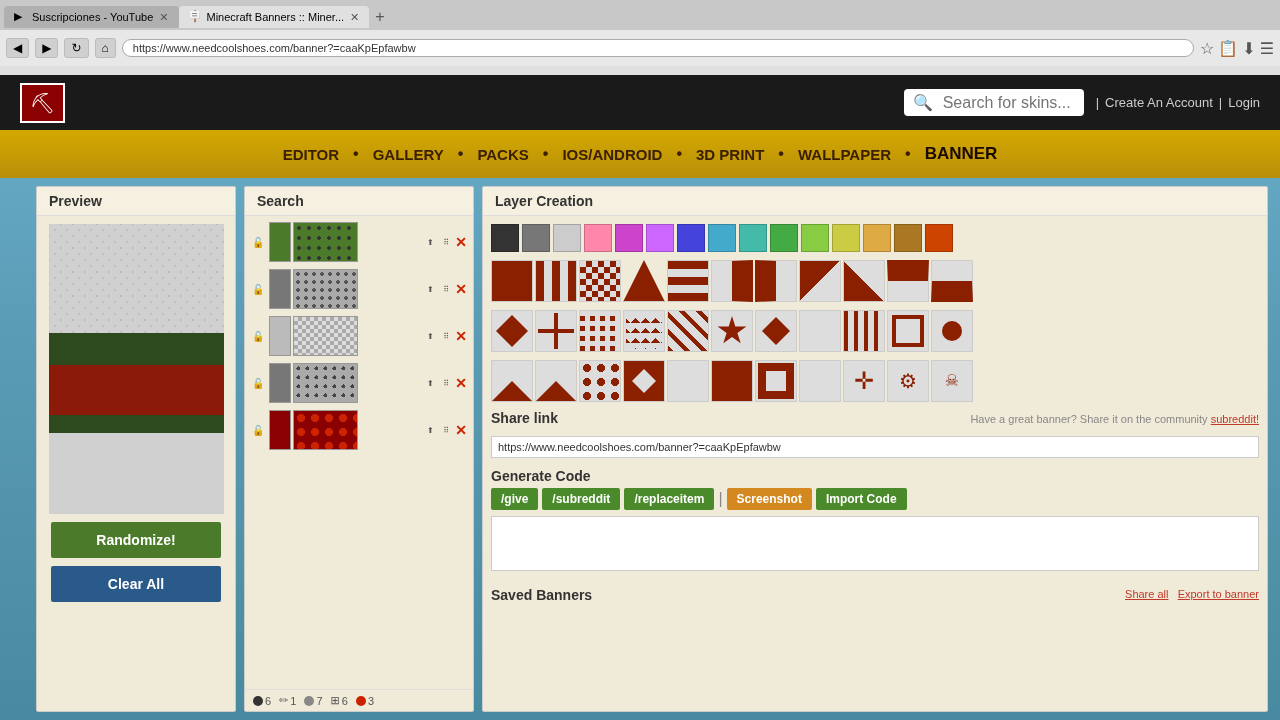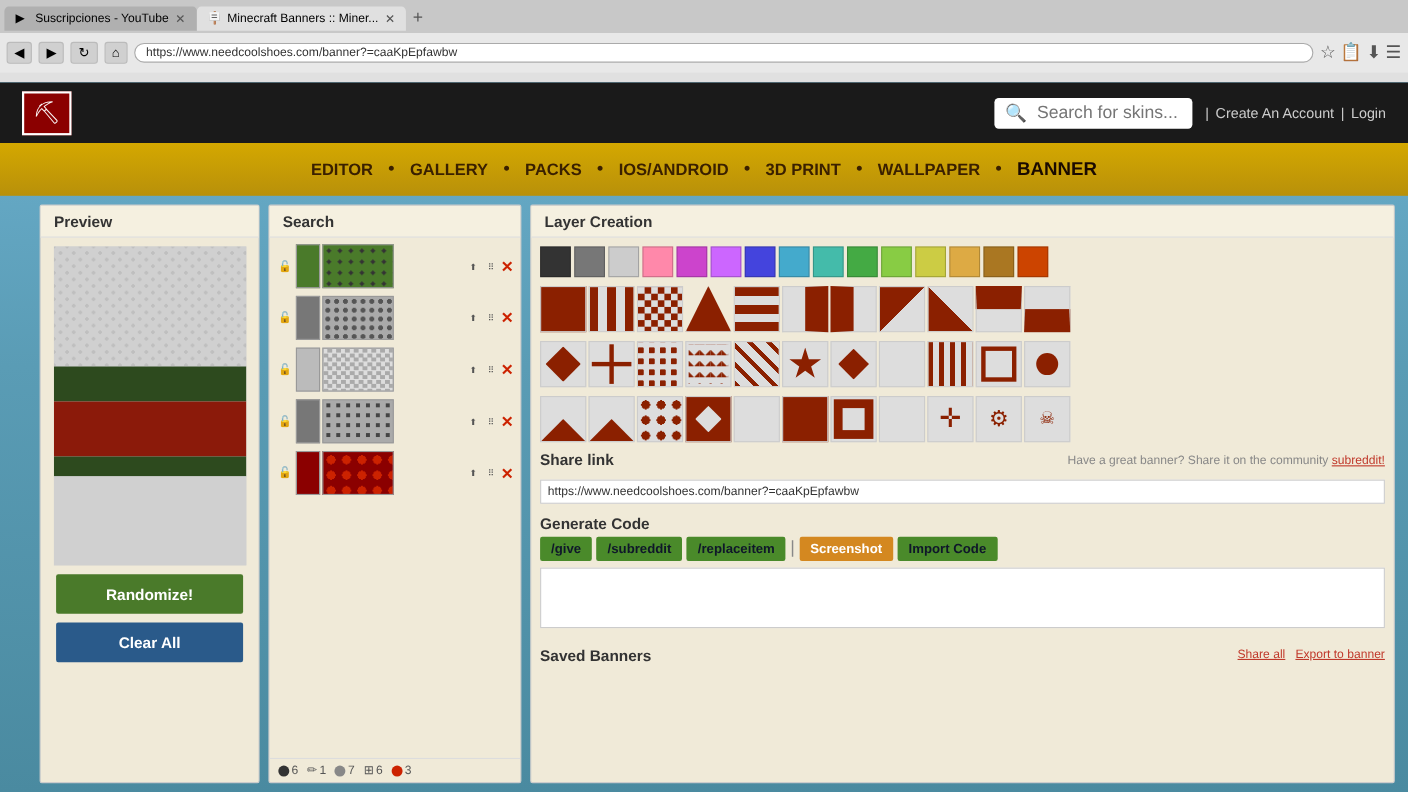--- a/index.html
+++ b/index.html
@@ -77,21 +77,21 @@
     .pattern-grid { display: flex; flex-wrap: wrap; gap: 2px; margin-bottom: 8px; }
     .pattern-item { width: 42px; height: 42px; background: #e0e0e0; cursor: pointer; border: 1px solid #ccc; display: flex; align-items: center; justify-content: center; }
 
     .share-section { margin-top: 6px; padding: 6px; }
     .share-title { font-size: 14px; font-weight: bold; color: #333; margin-bottom: 2px; display: flex; align-items: center; gap: 8px; }
     .share-link-text { color: #c0392b; text-decoration: underline; cursor: pointer; }
     .share-url { width: 100%; padding: 4px 6px; font-size: 11px; border: 1px solid #ccc; background: white; margin: 4px 0; color: #333; }
     .gen-title { font-size: 14px; font-weight: bold; color: #333; margin: 6px 0 4px; }
     .gen-buttons { display: flex; gap: 4px; flex-wrap: wrap; margin-bottom: 6px; }
     .gen-btn { padding: 4px 10px; font-size: 12px; font-weight: bold; cursor: pointer; border: none; border-radius: 2px; }
-    .gen-btn-green { background: #4a8a2a; color: #0f172a; }
+    .gen-btn-green { background: #4a8a2a; color: #ffffff; }
     .gen-btn-orange { background: #d48820; color: white; }
     .gen-code-area { width: 100%; height: 55px; border: 1px solid #ccc; background: white; resize: none; font-size: 11px; }
   </style>
 </head>
 <body>
 
 <div class="browser-chrome">
   <div class="browser-tabs">
     <div class="browser-tab inactive">
       <span class="tab-favicon">▶</span>

